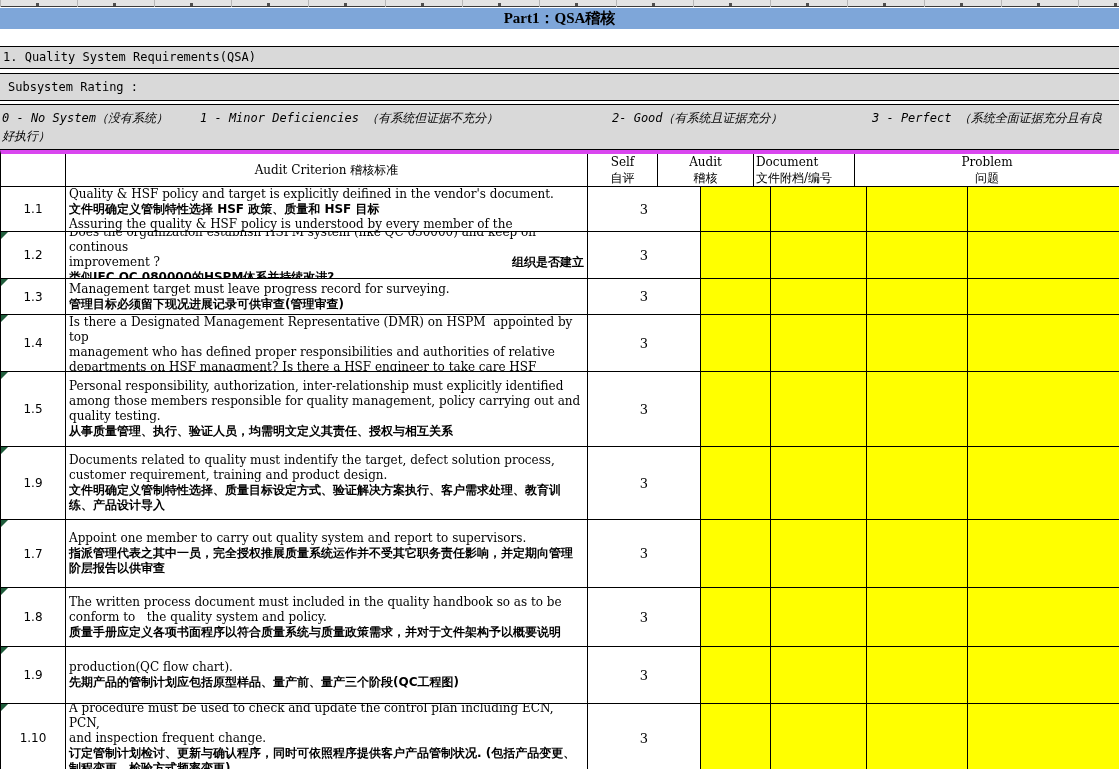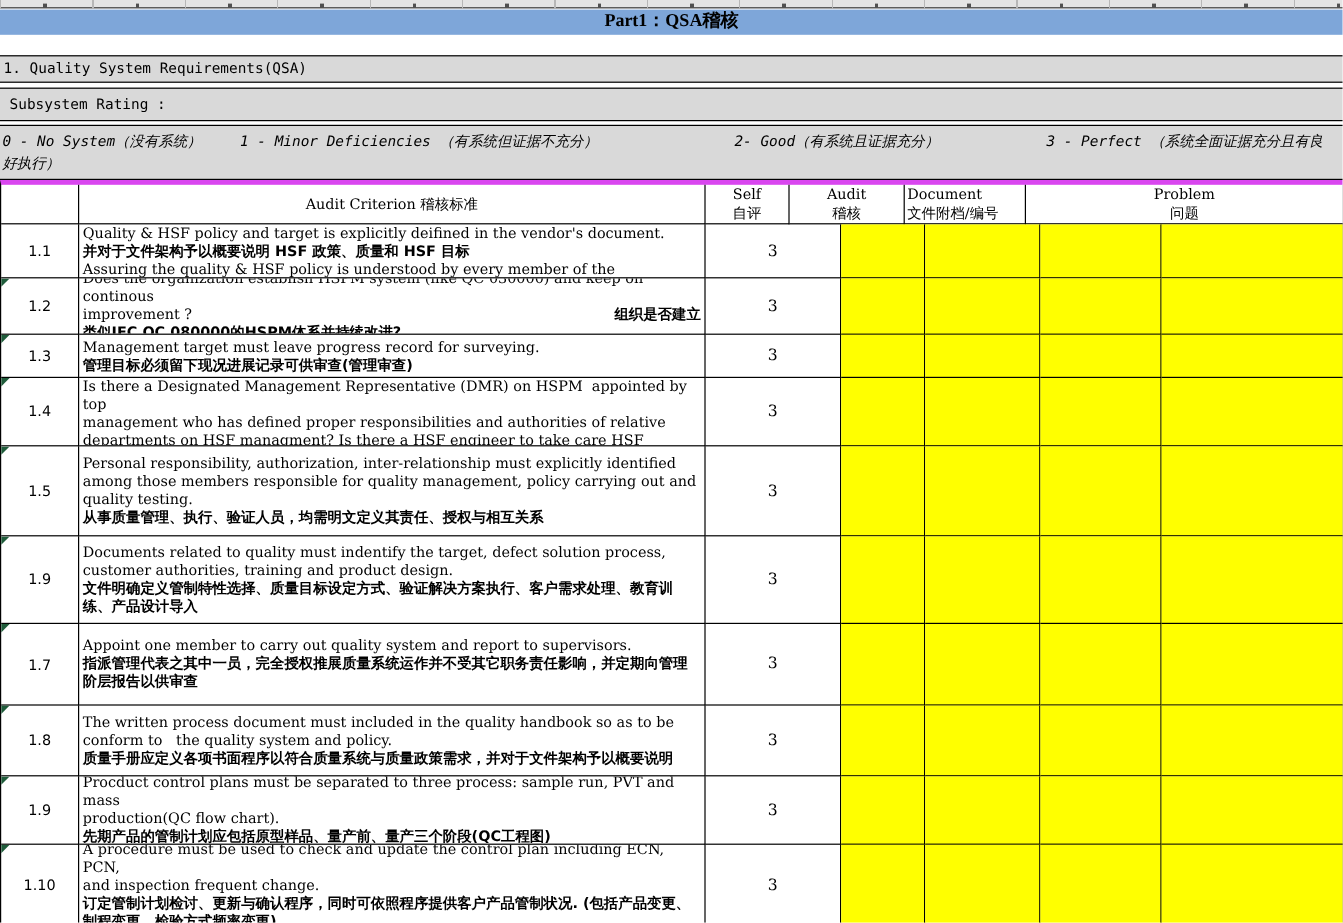--- a/index.html
+++ b/index.html
@@ -100,21 +100,21 @@
         <div class="hline">问题</div>
       </div>
     </div>
     <div id="rows">
         <div class="trow">
           <div class="cell c0 num" style="height: 45px;">
             <span>1.1</span>
           </div>
           <div class="cell c1 crit" style="height: 45px; justify-content: flex-start;">
             <div class="en">Quality &amp; HSF policy and target is explicitly deifined in the vendor's document.</div>
-            <div class="zh">并对于文件架构予以概要说明 HSF 政策、质量和 HSF 目标</div>
+            <div class="zh">文件明确定义管制特性选择 HSF 政策、质量和 HSF 目标</div>
             <div class="en">Assuring the quality &amp; HSF policy is understood by every member of the orgnization</div>
           </div>
           <div class="cell c2 tot" style="height: 45px;">
             <span>3</span>
           </div>
           <div class="cell c3 yellow" style="height: 45px;"></div>
           <div class="cell c4 yellow" style="height: 45px;"></div>
           <div class="cell c5 yellow" style="height: 45px;"></div>
           <div class="cell c6 yellow" style="height: 45px;"></div>
         </div>
@@ -193,21 +193,21 @@
           <div class="cell c5 yellow" style="height: 75px;"></div>
           <div class="cell c6 yellow" style="height: 75px;"></div>
         </div>
         <div class="trow">
           <div class="cell c0 num" style="height: 73px;">
             <div class="tri"></div>
             <span>1.9</span>
           </div>
           <div class="cell c1 crit" style="height: 73px; justify-content: center;">
             <div class="en">Documents related to quality must indentify the target, defect solution process,</div>
-            <div class="en">customer authorities, training and product design.</div>
+            <div class="en">customer requirement, training and product design.</div>
             <div class="zh">文件明确定义管制特性选择、质量目标设定方式、验证解决方案执行、客户需求处理、教育训练、产品设计导入</div>
           </div>
           <div class="cell c2 tot" style="height: 73px;">
             <span>3</span>
           </div>
           <div class="cell c3 yellow" style="height: 73px;"></div>
           <div class="cell c4 yellow" style="height: 73px;"></div>
           <div class="cell c5 yellow" style="height: 73px;"></div>
           <div class="cell c6 yellow" style="height: 73px;"></div>
         </div>
@@ -245,21 +245,20 @@
           <div class="cell c4 yellow" style="height: 59px;"></div>
           <div class="cell c5 yellow" style="height: 59px;"></div>
           <div class="cell c6 yellow" style="height: 59px;"></div>
         </div>
         <div class="trow">
           <div class="cell c0 num" style="height: 57px;">
             <div class="tri"></div>
             <span>1.9</span>
           </div>
           <div class="cell c1 crit" style="height: 57px; justify-content: center;">
-            <div class="en">Procduct control plans must be separated to three process: sample run, PVT and mass</div>
             <div class="en">production(QC flow chart).</div>
             <div class="zh">先期产品的管制计划应包括原型样品、量产前、量产三个阶段(QC工程图)</div>
           </div>
           <div class="cell c2 tot" style="height: 57px;">
             <span>3</span>
           </div>
           <div class="cell c3 yellow" style="height: 57px;"></div>
           <div class="cell c4 yellow" style="height: 57px;"></div>
           <div class="cell c5 yellow" style="height: 57px;"></div>
           <div class="cell c6 yellow" style="height: 57px;"></div>

